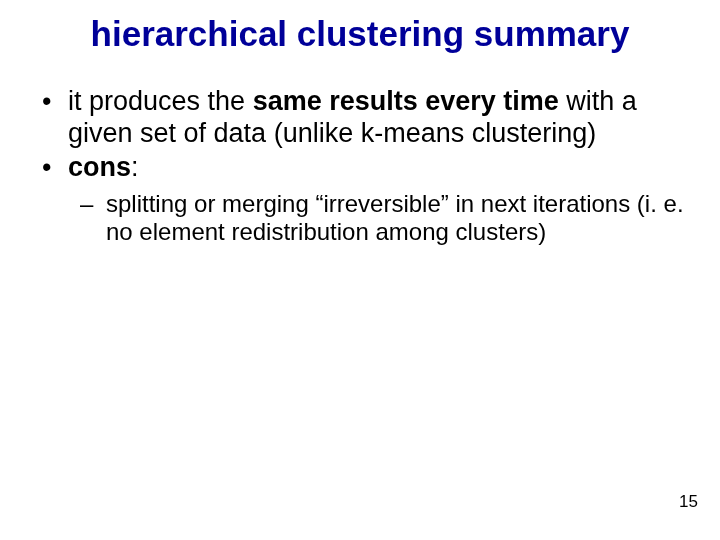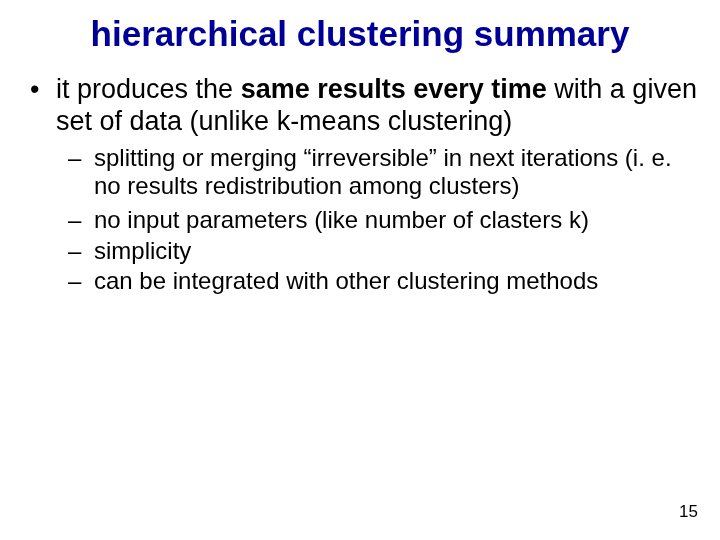--- a/index.html
+++ b/index.html
@@ -23,21 +23,21 @@
     font-size: 35px;
     font-weight: bold;
     color: #000099;
     text-align: center;
     padding-top: 14px;
     padding-bottom: 8px;
     letter-spacing: 0px;
   }
   ul.top {
     list-style: none;
-    margin: 0;
+    margin: 12px;
     padding: 12px 0 0 8px;
   }
   ul.top > li {
     position: relative;
     padding-left: 48px;
     padding-right: 20px;
     font-size: 27px;
     line-height: 1.18;
     margin-bottom: 2px;
   }
@@ -65,46 +65,44 @@
     content: "–";
     position: absolute;
     left: 60px;
     top: 0;
     font-size: 24px;
   }
   .b { font-weight: bold; }
   .pagenum {
     position: absolute;
     right: 22px;
-    bottom: 18px;
+    bottom: 28px;
     font-size: 17px;
   }
 </style>
 </head>
 <body>
 
 <div class="slide">
 
   <div class="title">hierarchical clustering summary</div>
 
   <ul class="top">
 
     <li>
       <span>it produces the </span><span class="b">same results every time</span><span> with a given set of data (unlike k-means clustering)</span>
     </li>
 
+    <li>
+      <span class="b">cons</span><span>:</span>
+    </li>
 
     <ul class="sub">
-      <li>splitting or merging “irreversible” in next iterations (i. e. no results redistribution among clusters)</li>
+      <li>splitting or merging “irreversible” in next iterations (i. e. no element redistribution among clusters)</li>
     </ul>
 
 
-    <ul class="sub">
-      <li>no input parameters (like number of clasters k)</li>
-      <li>simplicity</li>
-      <li>can be integrated with other clustering methods</li>
-    </ul>
 
   </ul>
 
   <div class="pagenum">15</div>
 
 </div>
 
 </body></html>

